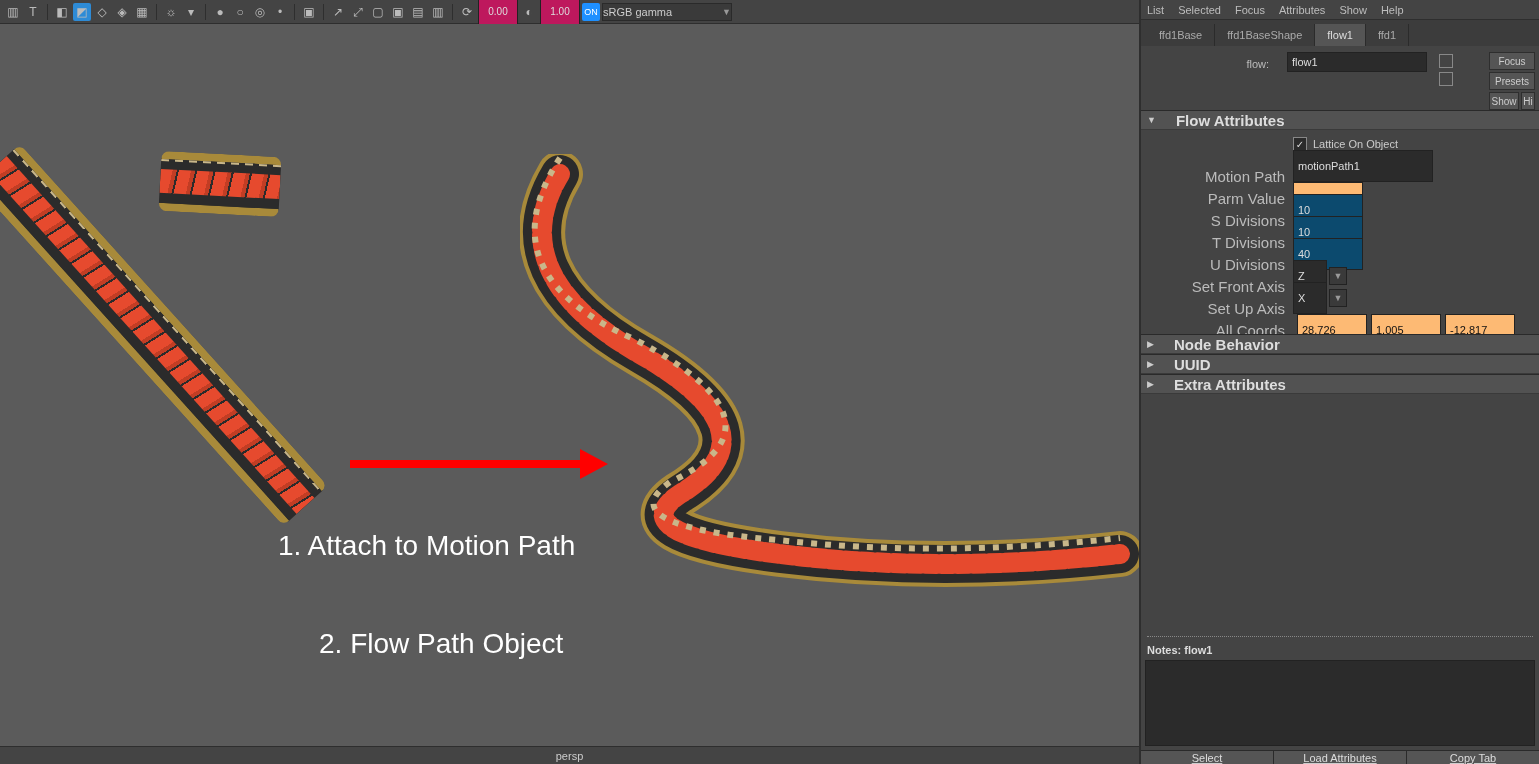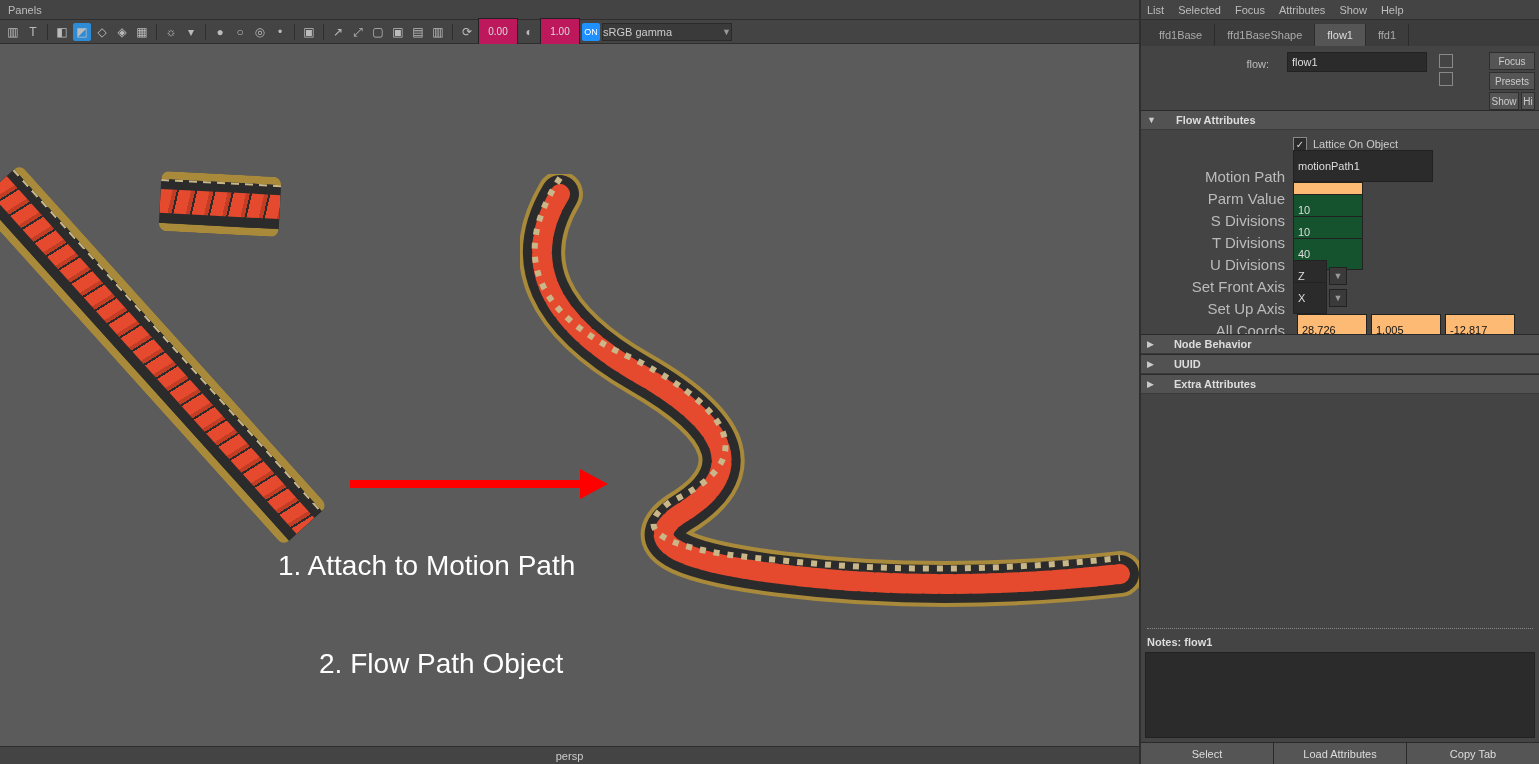--- a/index.html
+++ b/index.html
@@ -47,50 +47,47 @@
   .flow-header .lbl { width:130px; text-align:right; color:#bbb; padding-right:6px; padding-top:6px;}
   .flow-name { flex:0 0 140px; height:20px; background:#2b2b2b; border:1px solid #222; color:#ddd; padding:0 4px; display:flex; align-items:center;}
   .header-btns { display:flex; flex-direction:column; gap:2px; margin-left:auto;}
   .hb { height:18px; width:46px; background:#555; color:#ccc; font-size:10px; display:flex; align-items:center; justify-content:center; border:1px solid #2e2e2e;}
   .hb-row { display:flex; gap:2px;}
   .flow-icons { display:flex; flex-direction:column; gap:4px; padding-top:2px;}
   .flow-icon { width:14px; height:14px; border:1px solid #888;}
 
   .section-hdr { height:20px; background:#525252; display:flex; align-items:center; gap:8px; padding-left:6px; border-top:1px solid #2a2a2a; border-bottom:1px solid #3a3a3a;}
   .section-hdr .tri { font-size:9px; color:#ccc;}
-  .section-hdr .t { color:#ddd; font-weight:bold; font-size:11px;padding-left:12px;}
+  .section-hdr .t { color:#ddd; font-weight:bold; font-size:15px;padding-left:12px;}
   .section-body { padding:3px 6px 3px 6px; background:#444;}
   .row { display:flex; align-items:center; height:22px;}
   .row .rlabel { width:146px; text-align:right; padding-right:8px; color:#bbb; font-size:15px;margin-top:20px;}
   .field { height:32px; background:#2b2b2b; border:1px solid #222; color:#ddd; padding:0 4px; display:flex; align-items:center; font-size:11px;}
   .field.w1 { width:70px;}
   .field.w2 { width:140px;}
   .field.hl { background:#fdba74; color:#111;margin-top:20px;}
-  .field.blue { background:#14532d; color:#ddd;text-align:right;}
+  .field.blue { background:#0c4a6e; color:#ddd;text-align:right;}
   .chk { width:14px; height:14px; background:#2b2b2b; border:1px solid #888; display:flex; align-items:center; justify-content:center; font-size:10px; color:#ddd;}
   .dd-chev { width:18px; height:18px; background:#3a3a3a; border:1px solid #222; display:flex; align-items:center; justify-content:center; font-size:9px; color:#999; margin-left:2px;}
   .gap4 { gap:4px; }
 
   .notes-area { margin-top:auto; }
   .notes-dash { height:6px; border-top:1px dotted #888; margin:0 6px;}
   .notes-lbl { padding:2px 6px; color:#ddd; font-weight:bold; font-size:11px;}
   .notes-box { height:86px; background:#2b2b2b; border:1px solid #222; margin:2px 4px 4px 4px;}
-  .bottom-btns { height:22px; display:flex; border-top:1px solid #2a2a2a;}
+  .bottom-btns { height:14px; display:flex; border-top:1px solid #2a2a2a;text-decoration:underline;}
   .bbtn { flex:1; background:#555; color:#ddd; font-size:11px; display:flex; align-items:center; justify-content:center; border-right:1px solid #2a2a2a;}
   .bbtn:last-child { border-right:none;}
 </style>
 </head>
 <body>
 
 <div class="root">
 
   <div class="viewport">
-    <div class="vp-menubar">
-      <span>Panels</span>
-    </div>
     <div class="vp-toolbar">
       <div class="tb-icon">▥</div>
       <div class="tb-icon">T</div>
       <div class="tb-sep"></div>
       <div class="tb-icon">◧</div>
       <div class="tb-icon hl">◩</div>
       <div class="tb-icon">◇</div>
       <div class="tb-icon">◈</div>
       <div class="tb-icon">▦</div>
       <div class="tb-sep"></div>

